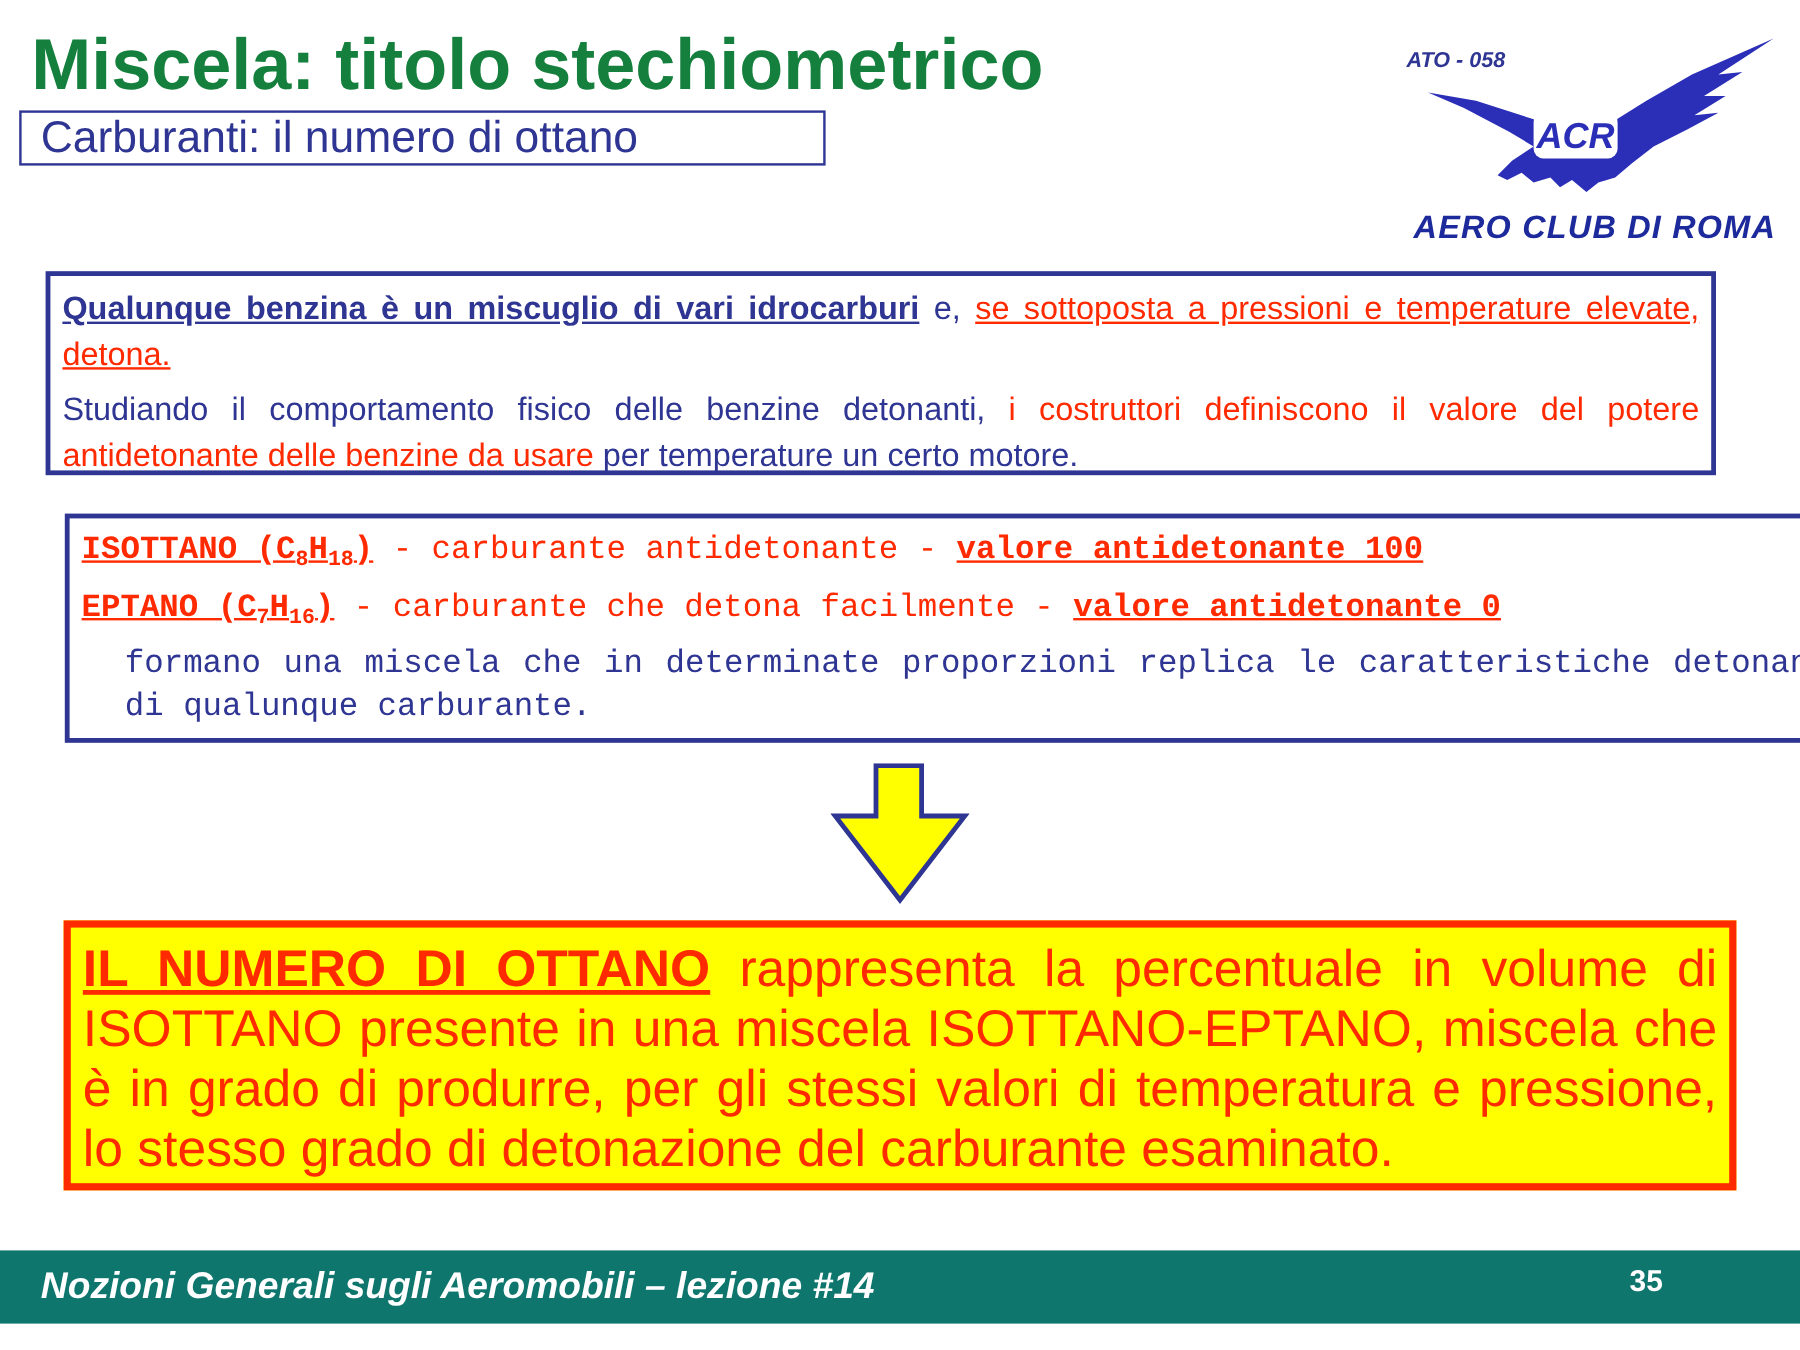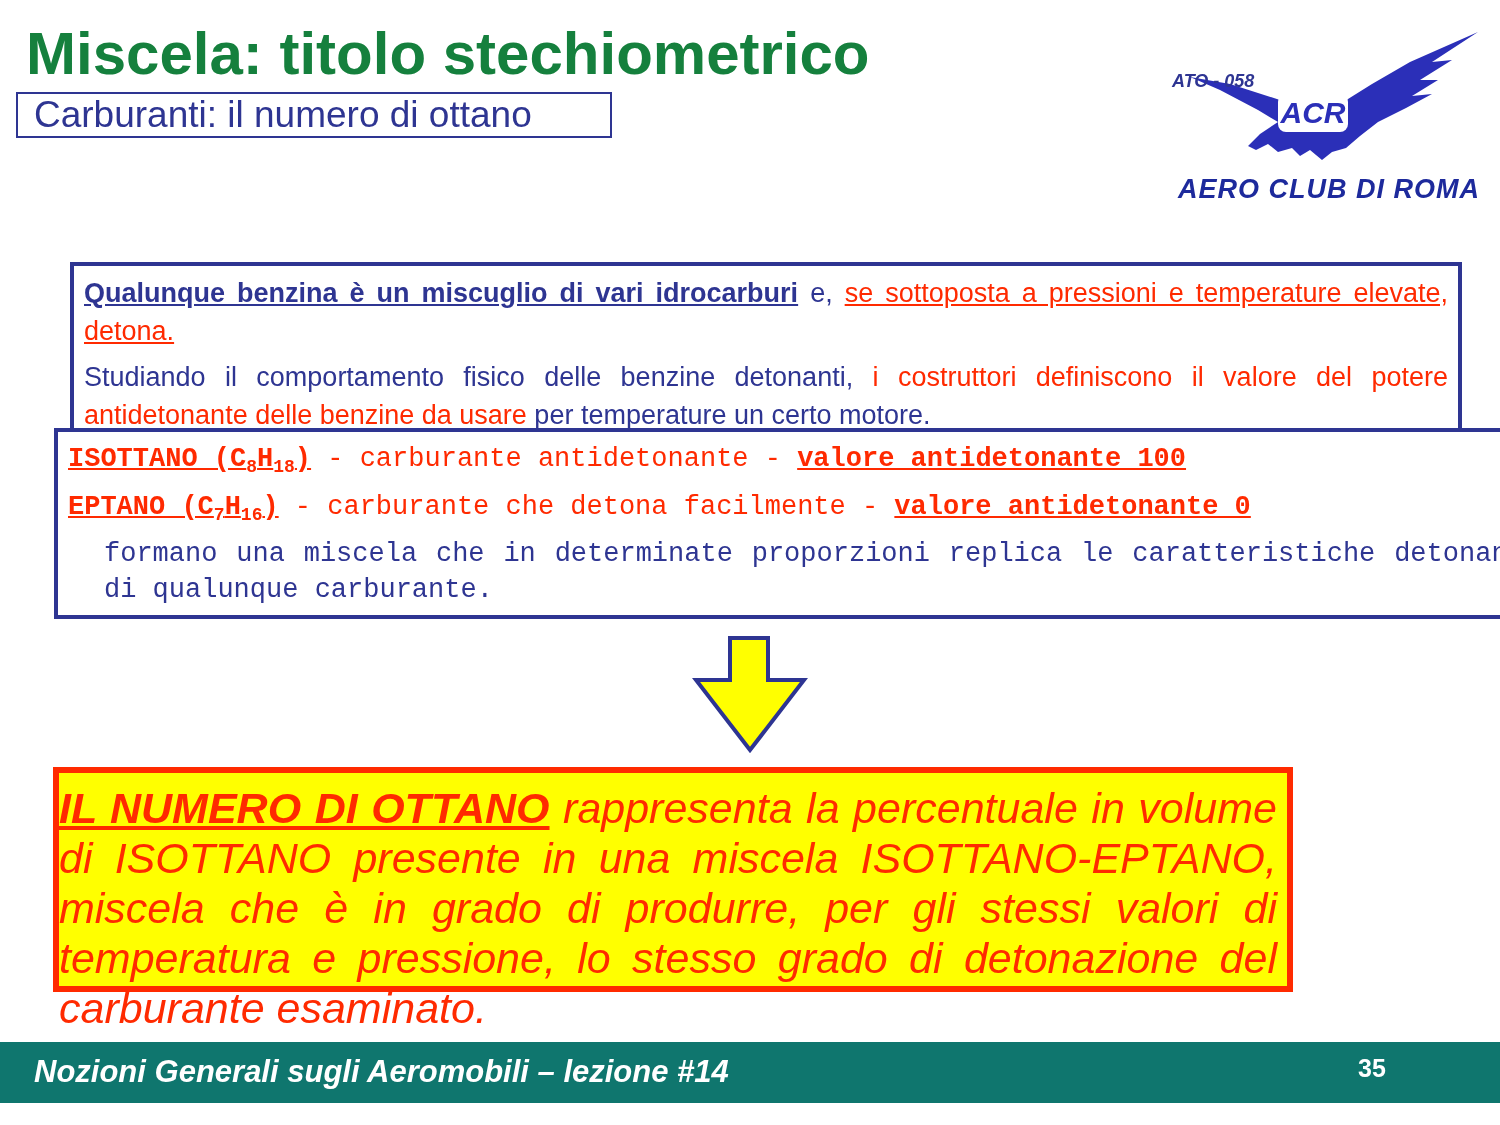--- a/index.html
+++ b/index.html
@@ -9,57 +9,57 @@
     font-family: "Liberation Sans", sans-serif;
     color: #2e3592;
   }
   .title {
     position: absolute; left: 26px; top: 18px;
     font-size: 60px; font-weight: bold; color: #15803d;
     letter-spacing: 0px; white-space: nowrap; line-height: 72px;
   }
   .subtitle {
     position: absolute; left: 16px; top: 92px;
-    width: 596px; height: 46px;
+    width: 672px; height: 46px;
     border: 2px solid #2e3592; box-sizing: border-box;
     font-size: 37px; color: #2e3592; line-height: 42px;
     padding-left: 16px; white-space: nowrap;
   }
   .logo { position: absolute; left: 1160px; top: 22px; width: 325px; height: 190px; }
   .logo .ato {
     position: absolute; left: 12px; top: 18px;
-    font-size: 18px; font-weight: bold; font-style: italic; color: #2e3592; margin-top: 31px;
+    font-size: 18px; font-weight: bold; font-style: italic; color: #2e3592;
   }
   .logo .club {
     position: absolute; left: 18px; top: 152px;
     font-size: 27px; font-weight: bold; font-style: italic; color: #1d2a9c;
     letter-spacing: 1px; white-space: nowrap;
   }
   .logo svg { position: absolute; left: 0; top: 0; }
   .box {
     position: absolute; box-sizing: border-box;
     border: 4px solid #2e3592; background: #fff;
     padding: 8px 10px 0 10px;
     font-size: 27px; line-height: 38px; text-align: justify;
   }
   .box p { margin: 0 0 8px 0; }
   .blue { color: #2e3592; }
   .red { color: #ff2a00; }
   .u { text-decoration: underline; }
   .b { font-weight: bold; }
-  .box1 { left: 70px; top: 226px; width: 1392px; height: 170px; margin-top: 36px; }
+  .box1 { left: 38px; top: 226px; width: 1392px; height: 170px; }
   .box2 { left: 54px; top: 428px; width: 1500px; height: 191px; font-family: Liberation Mono, monospace; }
   .box2 p { margin: 0 0 10px 0; }
   sub { font-size: 18px; vertical-align: -6px; line-height: 0; }
   .arrow { position: absolute; left: 692px; top: 636px; }
   .yellow {
-    position: absolute; left: 53px; top: 767px; width: 1240px; height: 225px;
+    position: absolute; left: 53px; top: 767px; width: 1394px; height: 225px;
     box-sizing: border-box; border: 6px solid #ff2a00; background: #ffff00;
-    padding: 10px 10px 0 0;
-    color: #ff2a00; font-size: 43px; line-height: 50px; text-align: justify; font-style: italic;
+    padding: 10px 10px 0 10px;
+    color: #ff2a00; font-size: 43px; line-height: 50px; text-align: justify;
   }
   .footer {
     position: absolute; left: 0; top: 1042px; width: 1500px; height: 61px;
     background: #0f766e; color: #ffffff;
   }
   .footer .ftitle {
     position: absolute; left: 34px; top: 12px;
     font-size: 31px; font-weight: bold; font-style: italic; white-space: nowrap;
   }
   .footer .pnum {

